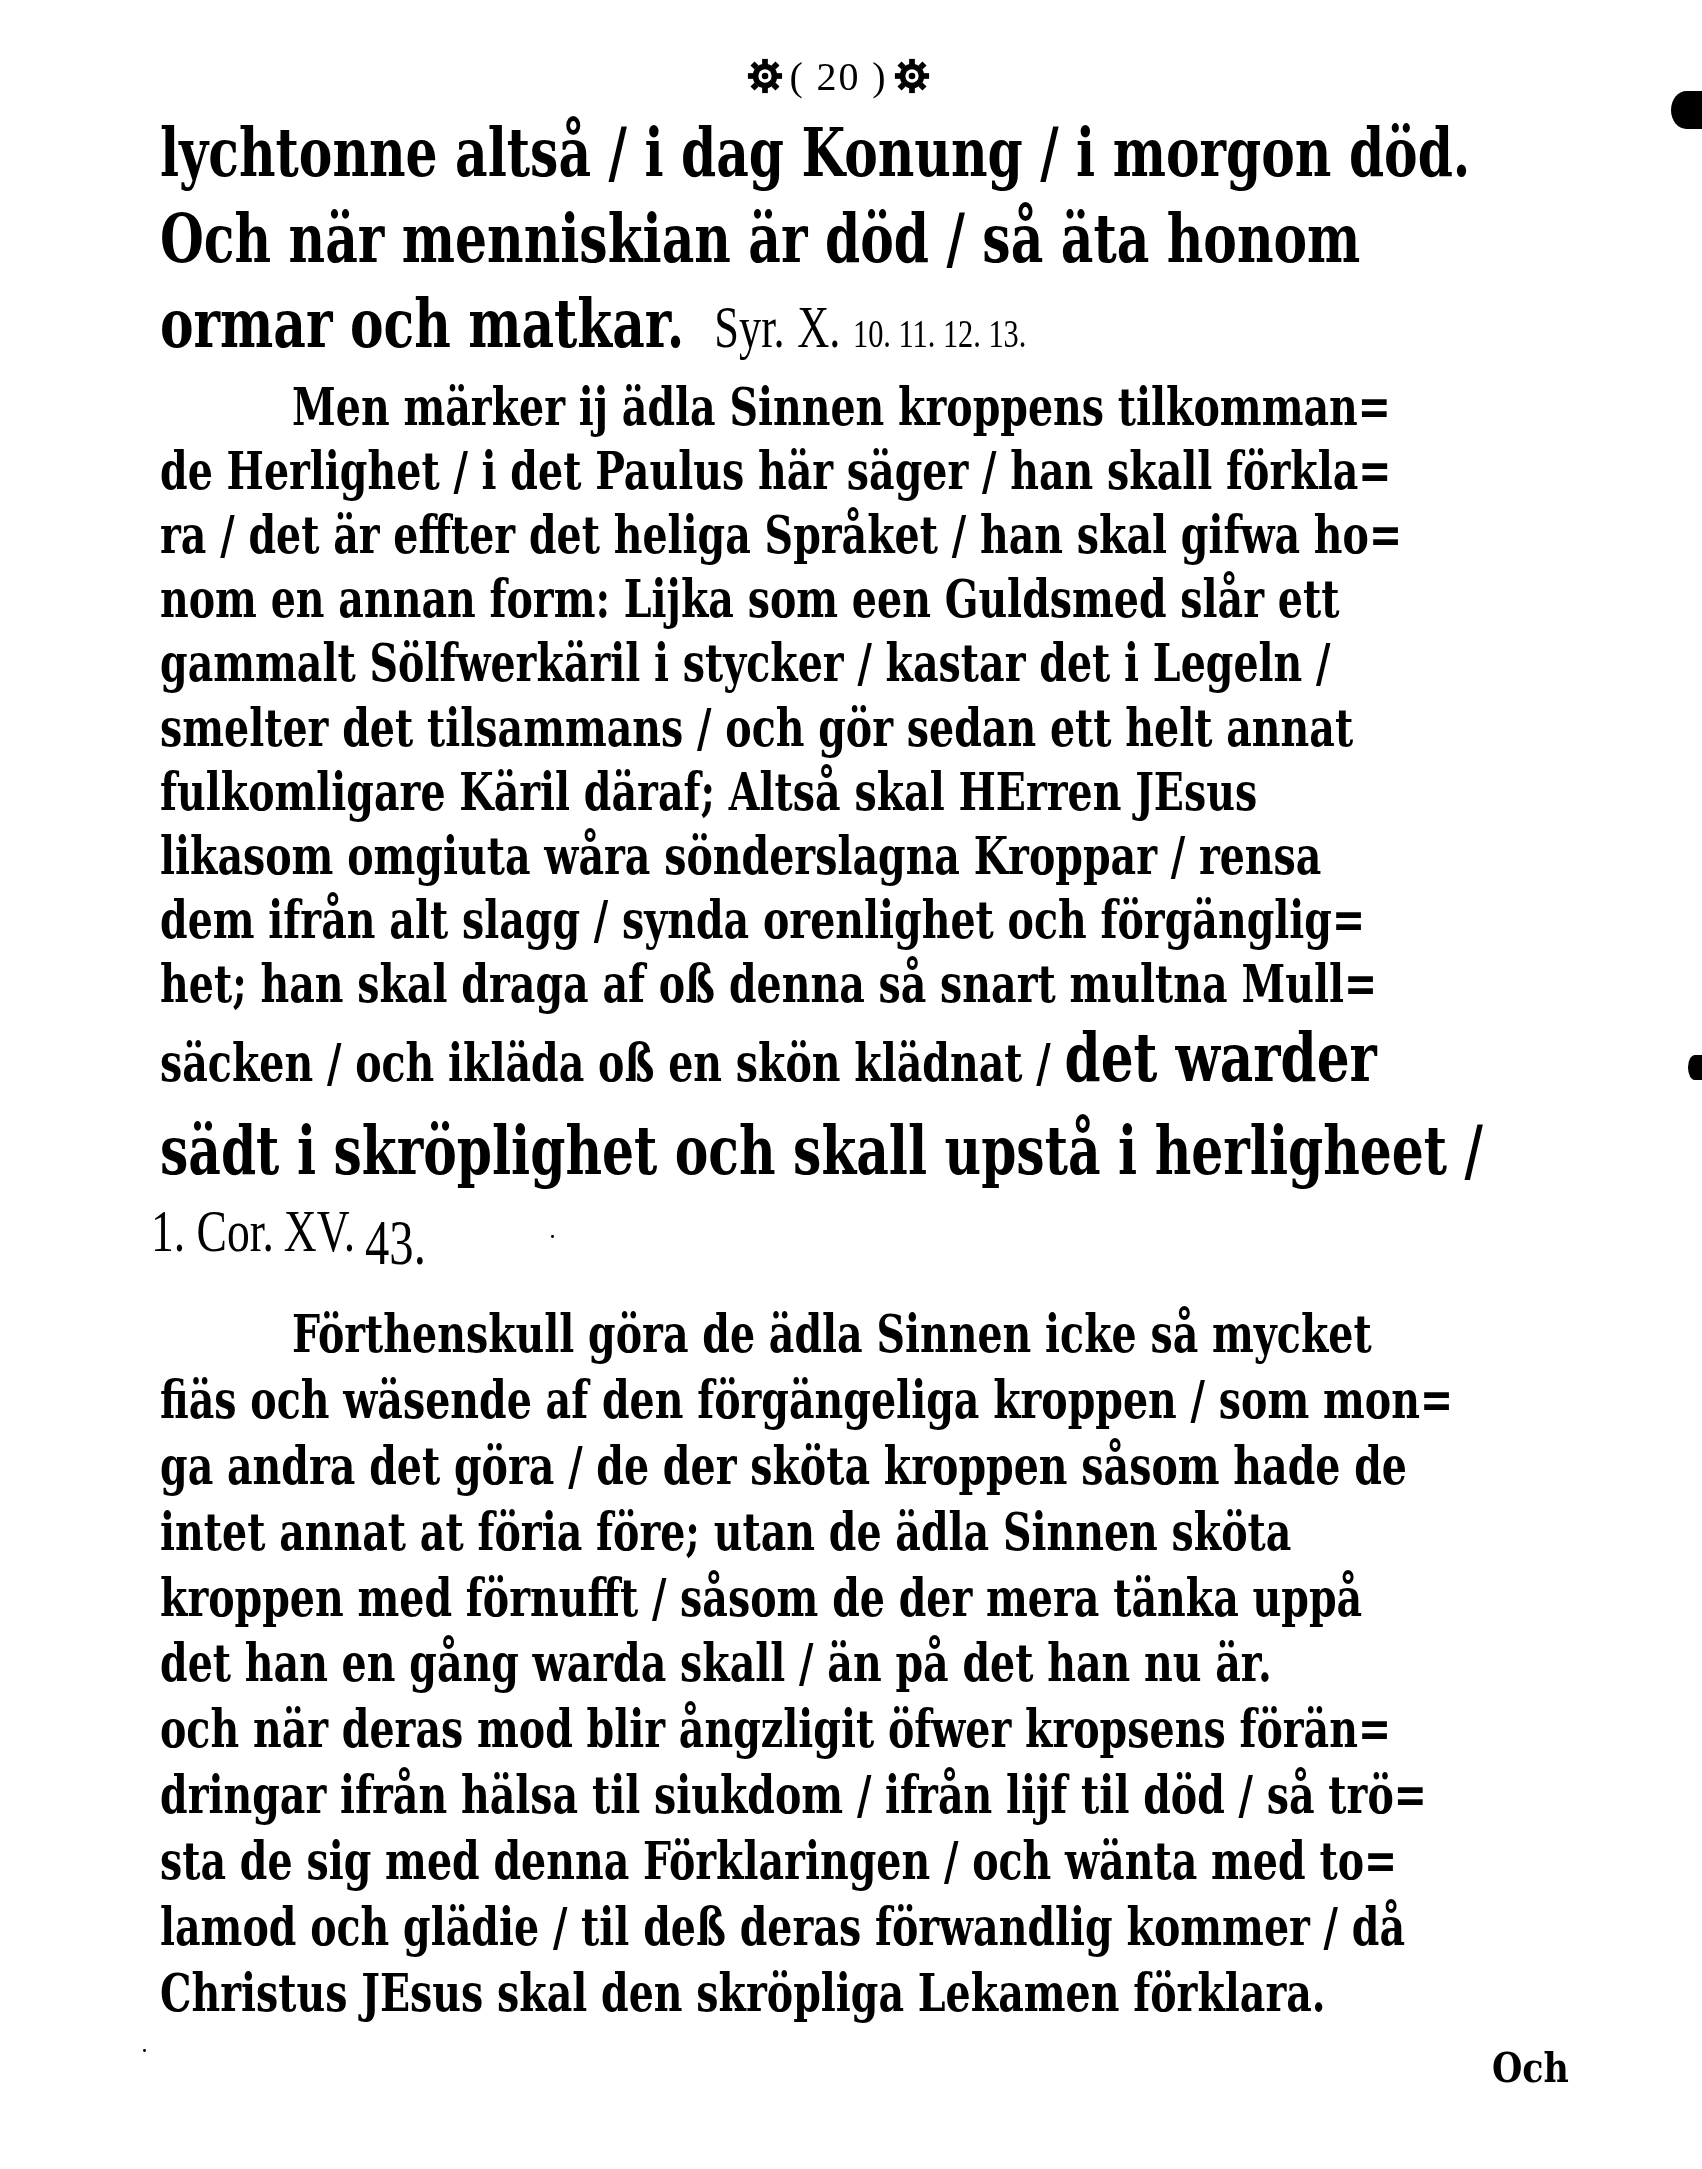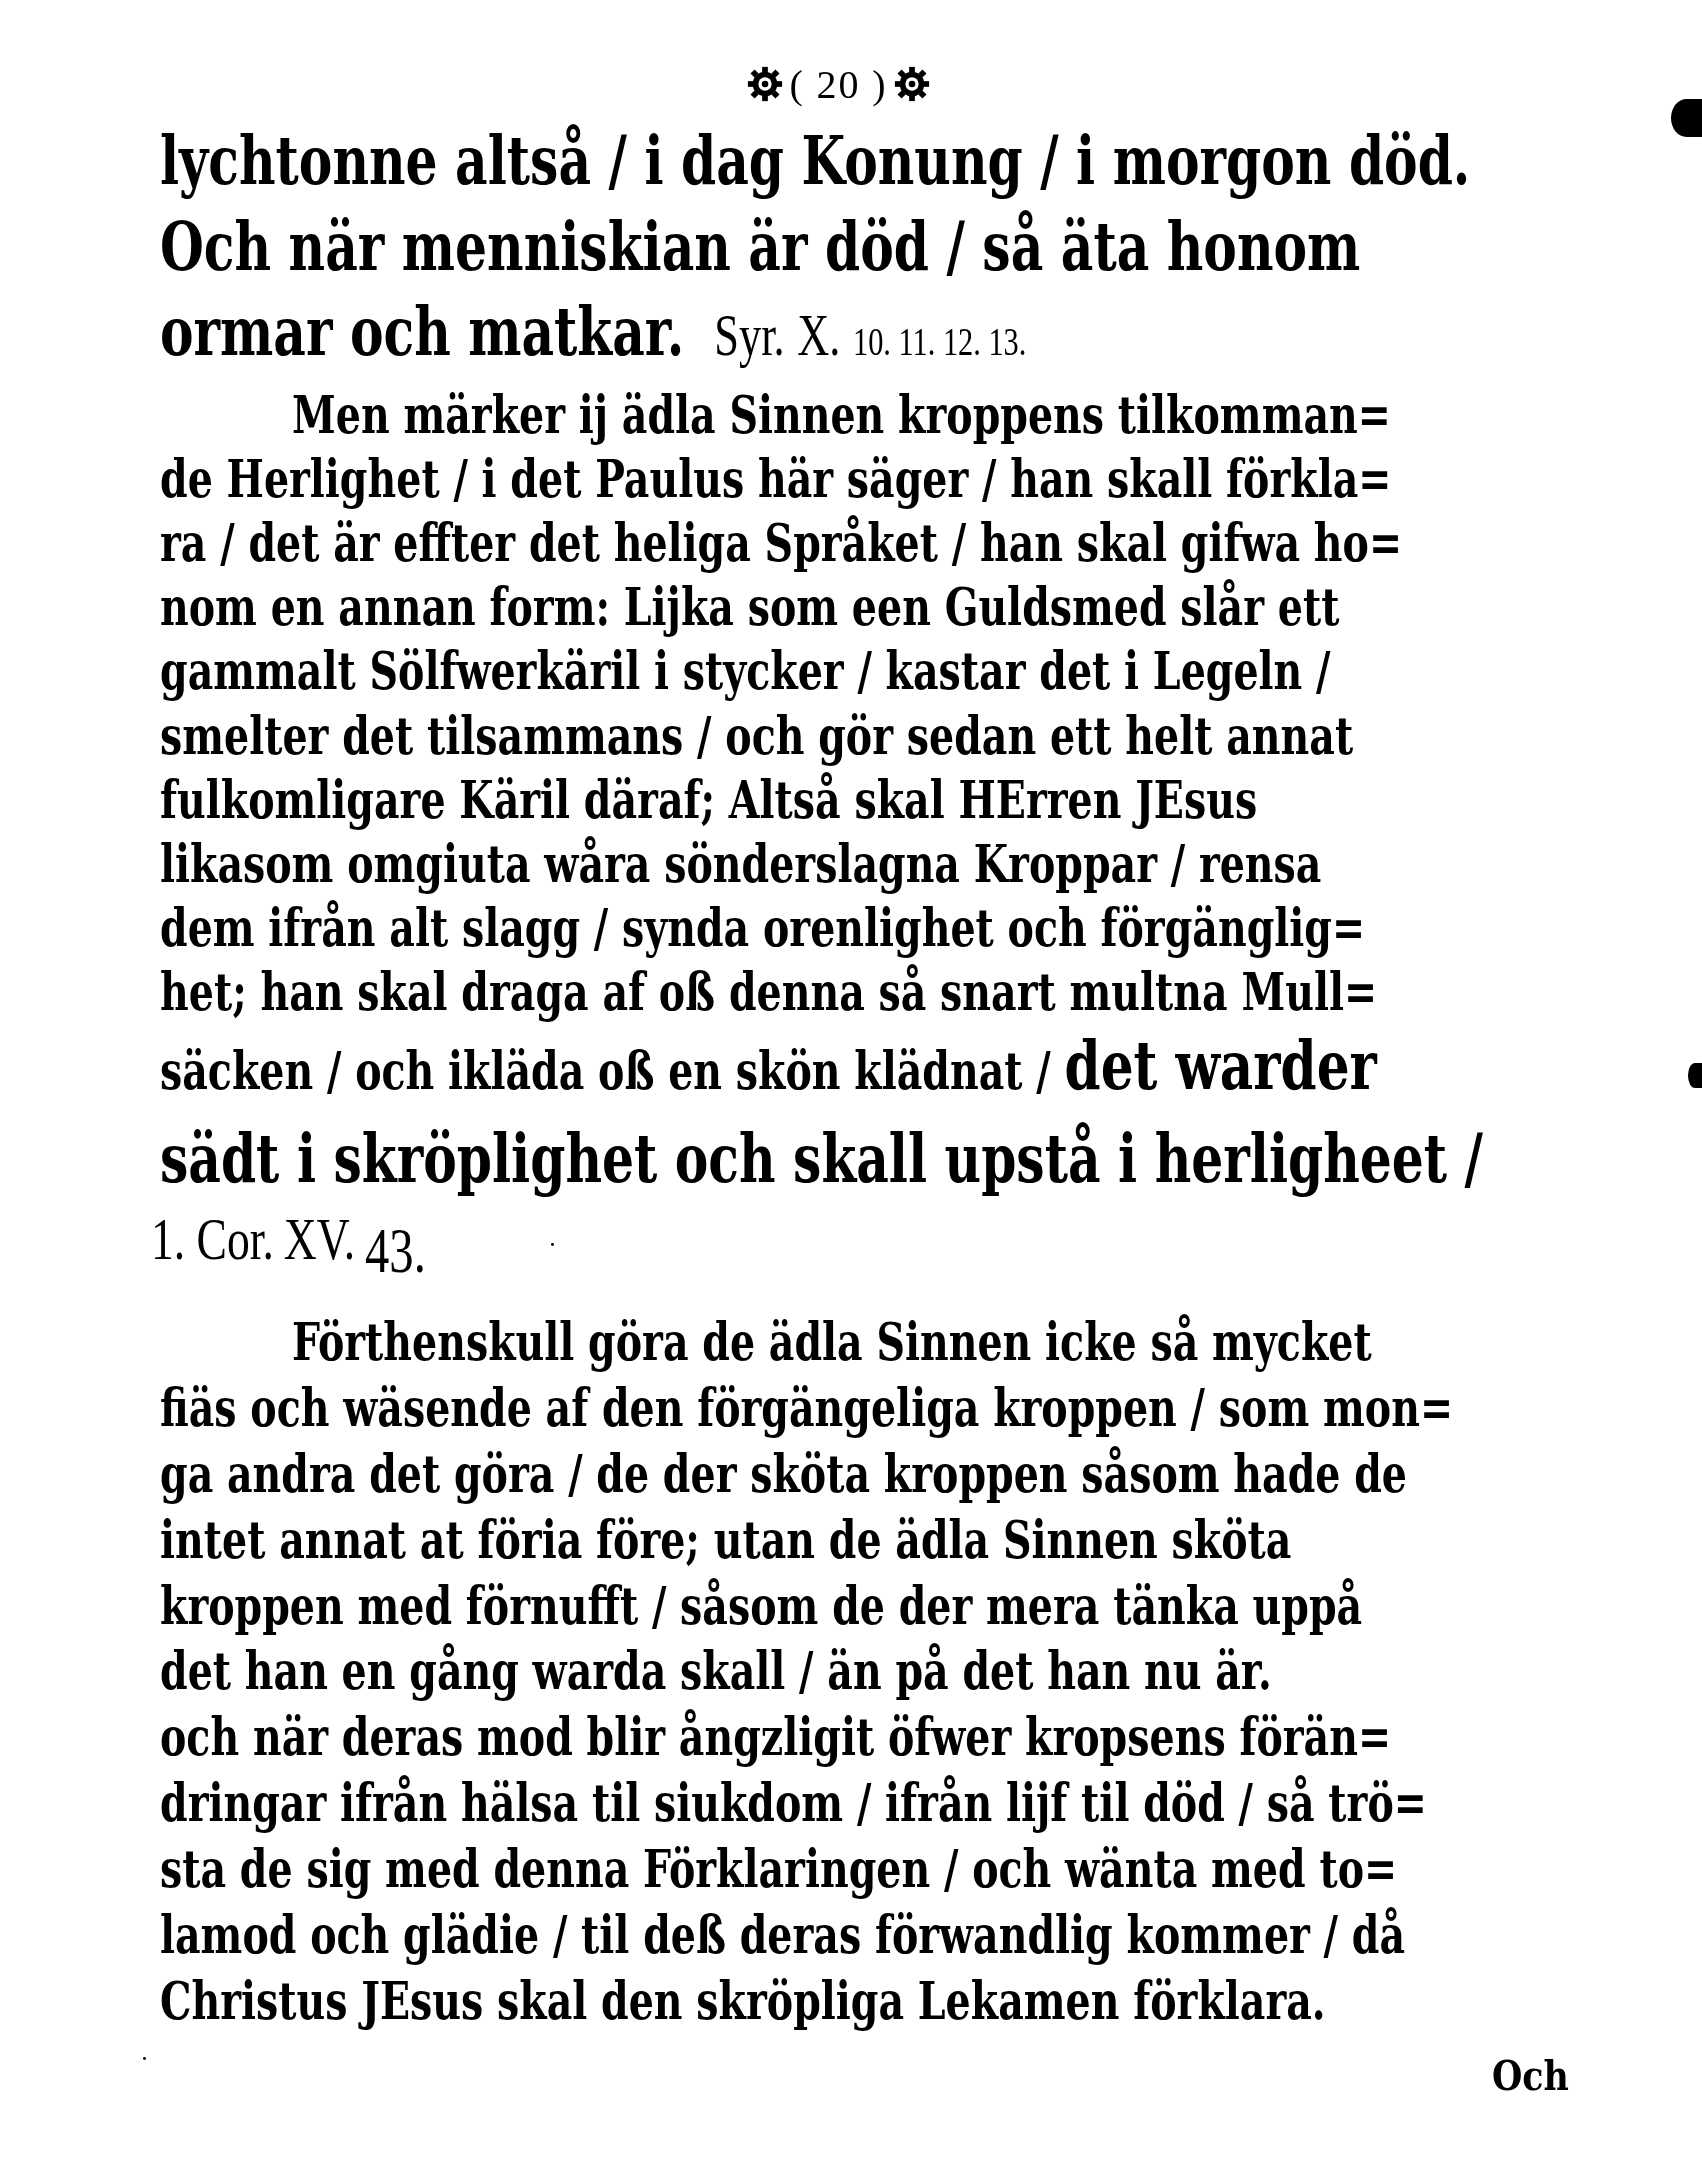--- a/index.html
+++ b/index.html
@@ -10,21 +10,21 @@
     body {
       width: 1702px;
       height: 2169px;
       position: relative;
       overflow: hidden;
       color: #000000;
       font-family: "DejaVu Serif", "Liberation Serif", serif;
     }
     .page {
       position: absolute;
-      left: 0; top: 16px;
+      left: 0; top: 8px;
       width: 1702px; height: 1696px;
     }
     .header {
       position: absolute;
       left: 716px;
       top: 40px;
       width: 245px;
       height: 56px;
       display: flex;
       align-items: center;

